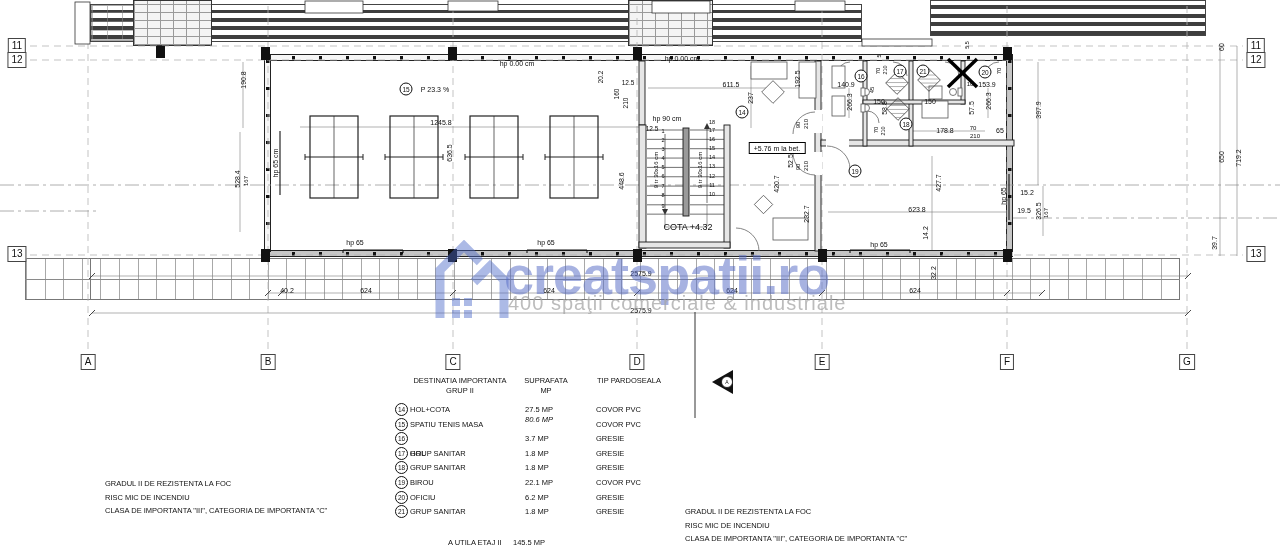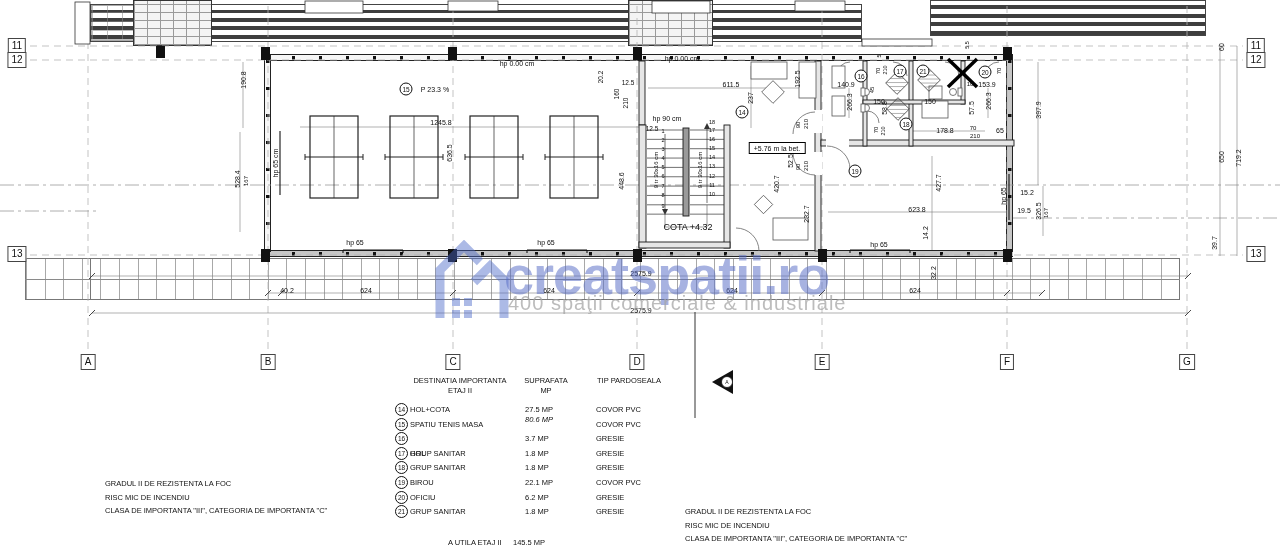--- a/index.html
+++ b/index.html
@@ -406,21 +406,21 @@
       <span class="gridbox" style="left: 17px; top: 46px;">11</span>
       <span class="gridbox" style="left: 1256px; top: 46px;">11</span>
       <span class="gridbox" style="left: 17px; top: 60px;">12</span>
       <span class="gridbox" style="left: 1256px; top: 60px;">12</span>
       <span class="gridbox" style="left: 17px; top: 254px;">13</span>
       <span class="gridbox" style="left: 1256px; top: 254px;">13</span>
     </div>
 
   <div class="legend">
     <div class="abs" style="left:7px;top:0;width:130px;text-align:center">DESTINATIA IMPORTANTA</div>
-    <div class="abs" style="left:7px;top:10px;width:130px;text-align:center">ETAJ II</div>
+    <div class="abs" style="left:7px;top:10px;width:130px;text-align:center">GRUP II</div>
     <div class="abs" style="left:128px;top:0;width:60px;text-align:center">SUPRAFATA</div>
     <div class="abs" style="left:128px;top:10px;width:60px;text-align:center">MP</div>
     <div class="abs" style="left:196px;top:0;width:90px;text-align:center">TIP PARDOSEALA</div>
     <div id="legend-rows">
         <span class="lg-circ" style="left: 7px; top: 27px;">14</span>
         <span class="abs" style="left: 22px; top: 29px;">HOL+COTA</span>
         <span class="abs" style="left: 137px; top: 29px;">27.5 MP</span>
         <span class="abs" style="left: 208px; top: 29px;">COVOR PVC</span>
         <span class="lg-circ" style="left: 7px; top: 41.6px;">15</span>
         <span class="abs" style="left: 22px; top: 43.6px;">SPATIU TENIS MASA</span>

